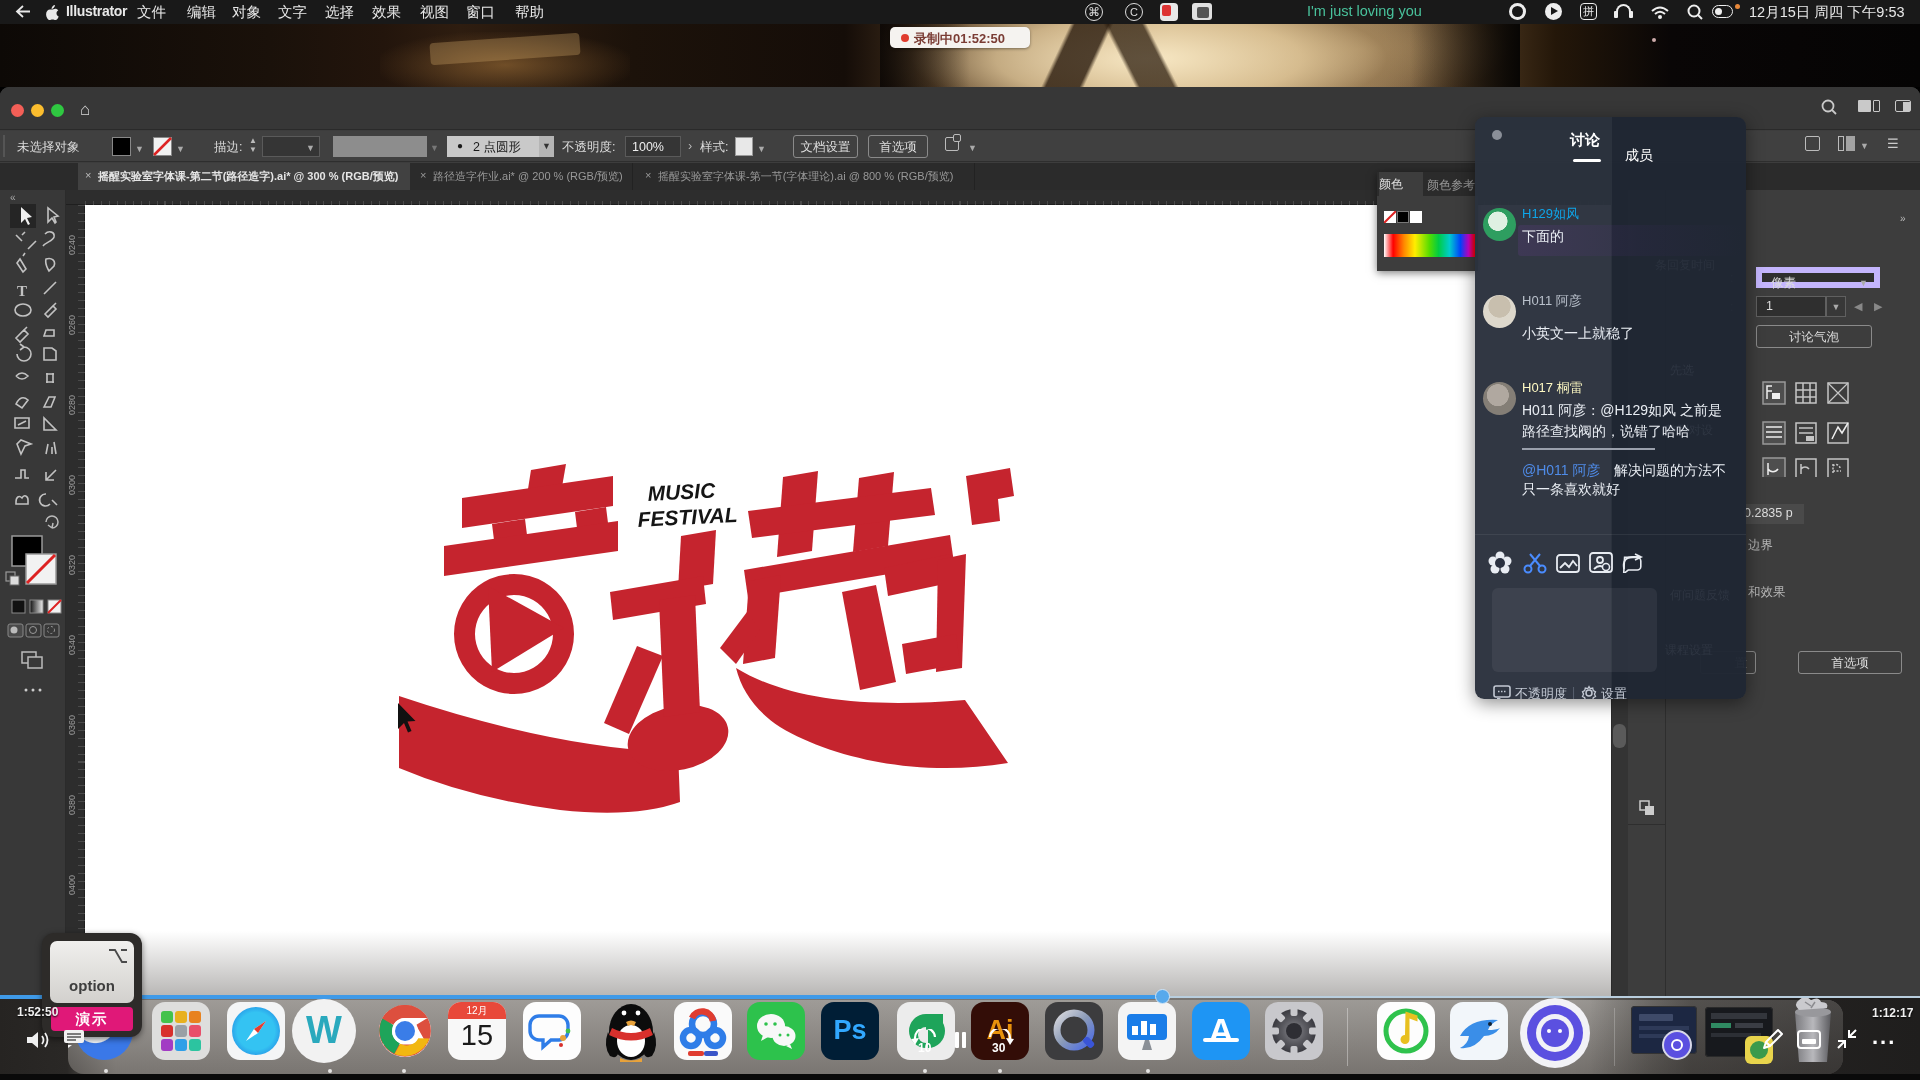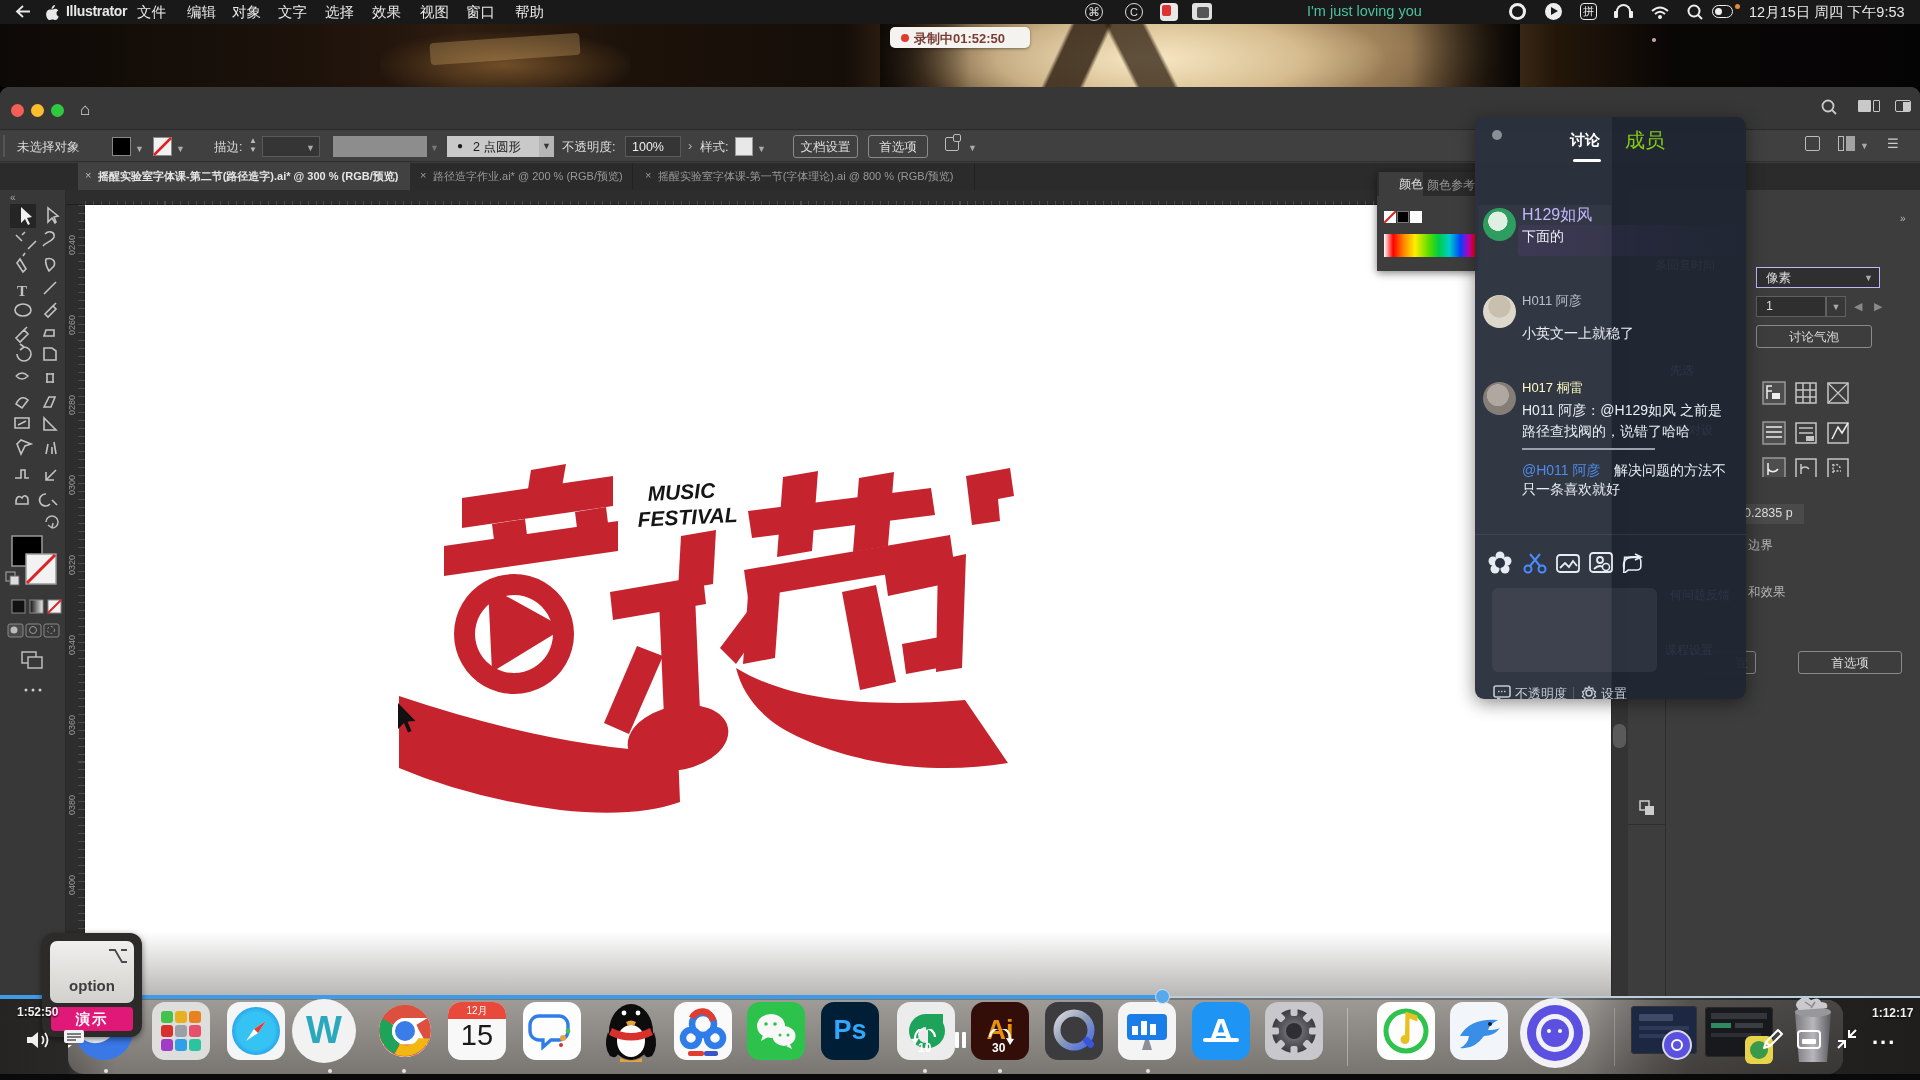--- a/index.html
+++ b/index.html
@@ -281,21 +281,21 @@
   <svg class="a" style="left:11px;top:610px" width="16" height="16">
         <rect x="1" y="1" width="9" height="9" fill="none" stroke="#ccc" stroke-width="1.5"></rect>
         <rect x="6" y="6" width="9" height="9" fill="#ccc"></rect>
       </svg>
   <div class="a" style="left:0;top:634px;width:38px;border-top:1px solid #2e2e2e"></div>
  </div>
 
  <div class="a" style="left:1666px;top:103px;width:254px;height:806px;background:#3d3d3d;color:#ddd;font-size:12.5px">
   <div class="a" style="left:234px;top:23px;color:#bbb;font-size:10px;letter-spacing:-1px">»</div>
   <div class="a" style="left:64px;top:81px;color:#bbb">:</div>
-  <div class="a" style="left:90px;top:77px;width:124px;height:21px;background:#2f2f2f;border:1px solid #c4b5fd">
+  <div class="a" style="left:90px;top:77px;width:124px;height:21px;background:#2f2f2f;border:6px solid #c4b5fd">
         <span style="position:absolute;left:9px;top:2px">像素</span>
         <span style="position:absolute;right:6px;top:5px;font-size:9px;color:#aaa">▼</span>
       </div>
   <div class="a" style="left:64px;top:110px;color:#bbb">:</div>
   <div class="a" style="left:90px;top:106px;width:70px;height:21px;background:#2f2f2f;border:1px solid #606060">
         <span style="position:absolute;left:9px;top:2px">1</span>
       </div>
   <div class="a" style="left:160px;top:106px;width:20px;height:21px;background:#383838;border:1px solid #606060;text-align:center;font-size:9px;color:#aaa;line-height:21px">▼</div>
   <div class="a" style="left:188px;top:110px;color:#888;font-size:11px">◀</div>
   <div class="a" style="left:208px;top:110px;color:#888;font-size:11px">▶</div>
@@ -327,21 +327,21 @@
   <div class="a" style="left:72px;top:314px;width:66px;height:20px;background:#4a4a4a;padding:2px 0 0 6px">0.2835 p</div>
   <div class="a" style="left:82px;top:347px;color:#b5b5b5">边界</div>
   <div class="a" style="left:82px;top:394px;color:#b5b5b5">和效果</div>
   <div class="a" style="left:34px;top:461px;width:56px;height:23px;border:1px solid #8a8a8a;border-radius:3px;text-align:right;line-height:22px;padding-right:8px">置</div>
   <div class="a" style="left:132px;top:461px;width:104px;height:23px;border:1px solid #8a8a8a;border-radius:3px;text-align:center;line-height:22px">首选项</div>
  </div>
 </div>
 
 <div class="a" style="left:1377px;top:172px;width:101px;height:99px;background:#3d3d3d;box-shadow:0 2px 8px rgba(0,0,0,.5)">
  <div class="a" style="left:0;top:0;width:101px;height:24px;background:#2b2b2b">
-  <div class="a" style="left:2px;top:0;width:44px;height:24px;background:#3d3d3d;color:#e0e0e0;font-size:12px;text-align:right;line-height:24px">颜色</div>
+  <div class="a" style="left:2px;top:0;width:44px;height:24px;background:#3d3d3d;color:#e0e0e0;font-size:12px;text-align:left;line-height:24px">颜色</div>
   <div class="a" style="left:50px;top:5px;color:#969696;font-size:12px">颜色参考</div>
  </div>
  <div class="a" style="left:7px;top:39px;width:12px;height:12px;background:#fff"></div>
  <svg class="a" style="left:7px;top:39px" width="12" height="12">
       <line x1="0" y1="12" x2="12" y2="0" stroke="#d22" stroke-width="2"></line>
     </svg>
  <div class="a" style="left:20px;top:39px;width:12px;height:12px;background:#000;border:1px solid #777"></div>
  <div class="a" style="left:33px;top:39px;width:12px;height:12px;background:#fff"></div>
  <div class="a" style="left:7px;top:62px;width:91px;height:23px;background:linear-gradient(90deg,#fff 0%,#f00 10%,#ff8800 22%,#ffee00 34%,#55dd00 50%,#00cc44 60%,#00cccc 72%,#0044ff 84%,#cc00cc 93%,#f00 100%)"></div>
 </div>
@@ -578,24 +578,24 @@
     <path d="M2 13 l7 0 l0 7 M9 13 l-7 7 M20 9 l-7 0 l0 -7 M13 9 l7 -7" stroke="#fff" stroke-width="2" fill="none"></path>
   </svg>
 <div class="a" style="left:1872px;top:1024px;color:#fff;font-size:22px;font-weight:bold;letter-spacing:2px">...</div>
 <div class="a" style="left:1872px;top:1006px;color:#f0f0f0;font-size:12px;font-weight:bold;text-shadow:0 1px 2px #000">1:12:17</div>
 
 <div class="a" style="left:1475px;top:117px;width:271px;height:582px;border-radius:9px;background:rgba(31,38,51,.97);box-shadow:0 4px 18px rgba(0,0,0,.45);color:#e9edf3;font-size:14px;overflow:hidden">
  <div class="a" style="left:0;top:0;width:137px;height:582px;background:rgba(255,255,255,.05)"></div>
  <div class="a" style="left:17px;top:13px;width:10px;height:10px;border-radius:50%;background:#8a8f98"></div>
  <div class="a" style="left:95px;top:14px;font-size:15px;font-weight:bold;color:#fff">讨论</div>
  <div class="a" style="left:98px;top:42px;width:28px;height:3px;background:#fff;border-radius:2px"></div>
- <div class="a" style="left:150px;top:10px;font-size:20px;color:#84cc16">成员</div>
+ <div class="a" style="left:150px;top:30px;font-size:14px;color:#ffffff">成员</div>
  <div class="a" style="left:43px;top:108px;width:225px;height:31px;background:linear-gradient(90deg,rgba(95,60,130,.28),rgba(70,45,110,.12) 55%,rgba(60,40,90,0));border-radius:3px"></div>
  <div class="a" style="left:8px;top:91px;width:33px;height:33px;border-radius:50%;background:radial-gradient(circle at 45% 40%,#dff0e2 0 35%,#2e9e60 37%)"></div>
- <div class="a" style="left:47px;top:88px;font-size:16px;color:#c4b5fd">H129如风</div>
+ <div class="a" style="left:47px;top:88px;font-size:13px;color:#0ea5e9">H129如风</div>
  <div class="a" style="left:47px;top:111px">下面的</div>
  <div class="a" style="left:8px;top:178px;width:33px;height:33px;border-radius:50%;background:radial-gradient(circle at 50% 35%,#c8bfae 0 40%,#ddd8cc 42%)"></div>
  <div class="a" style="left:47px;top:175px;font-size:13px;color:#b9c0cb">H011 阿彦</div>
  <div class="a" style="left:47px;top:208px">小英文一上就稳了</div>
  <div class="a" style="left:8px;top:265px;width:33px;height:33px;border-radius:50%;background:radial-gradient(circle at 45% 40%,#b0a8a0 0 40%,#847e76 42%)"></div>
  <div class="a" style="left:47px;top:262px;font-size:13px;color:#fef9c3">H017 桐雷</div>
  <div class="a" style="left:47px;top:285px">H011 阿彦：@H129如风 之前是</div>
  <div class="a" style="left:47px;top:306px">路径查找阀的，说错了哈哈</div>
  <div class="a" style="left:47px;top:331px;width:133px;height:2px;background:#9aa0ac"></div>
  <div class="a" style="left:47px;top:345px;color:#4f8be8">@H011 阿彦</div>

